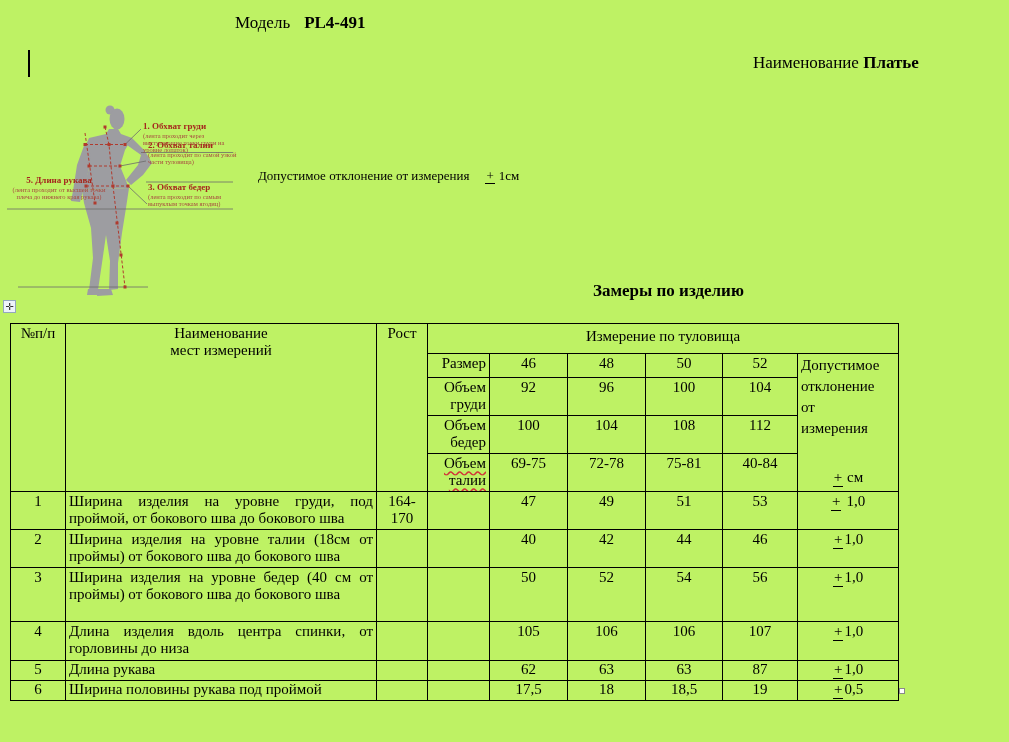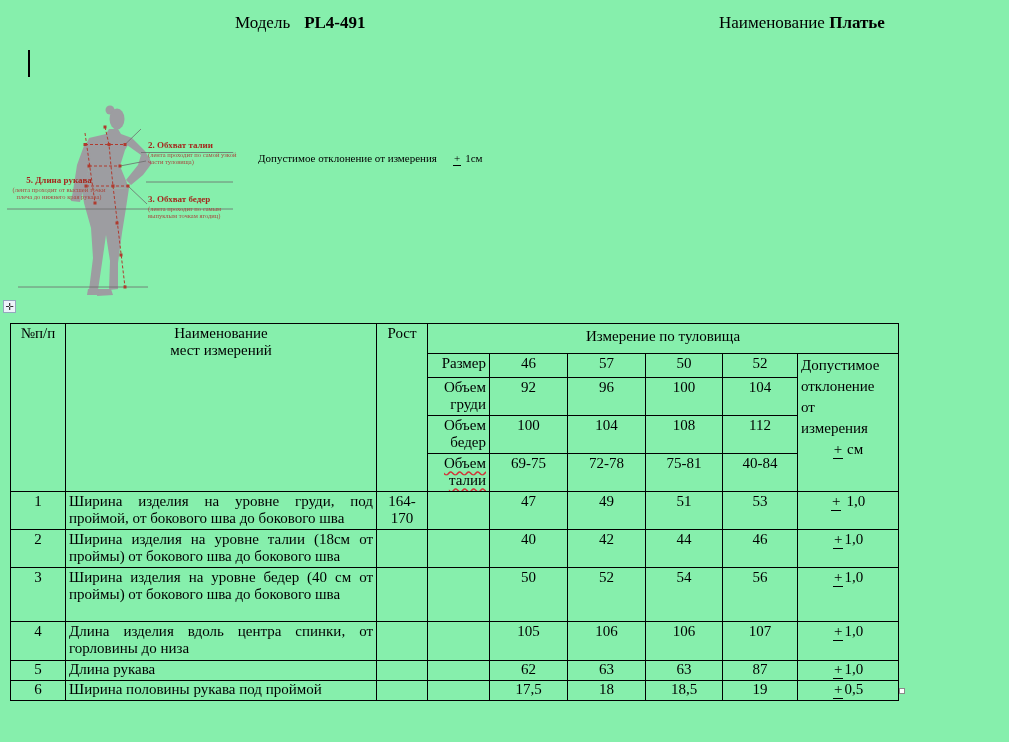--- a/index.html
+++ b/index.html
@@ -1,59 +1,59 @@
 <!DOCTYPE html>
 <html><head>
 <meta charset="utf-8">
 <style>
   html,body{margin:0;padding:0;background:#fff;}
-  .page{position:relative;width:1009px;height:742px;background:#86efac;overflow:hidden;
+  .page{position:relative;width:1009px;height:742px;background:#bef264;overflow:hidden;
         font-family:"Liberation Serif", serif;color:#000;}
 
   
   .hdr{position:absolute;top:13px;font-size:17px;white-space:nowrap;}
   .hdr-left{left:235px;}
-  .hdr-right{left:719px;}
+  .hdr-right{left:753px;margin-top:40px;}
   .b{font-weight:bold;}
   .hdr .gap{display:inline-block;width:14px;}
 
   
   .cursor{position:absolute;left:28px;top:50px;width:2px;height:27px;background:#000;}
 
   
   .fig{position:absolute;left:5px;top:103px;width:250px;height:210px;}
   .ann{position:absolute;color:#a5281e;}
   .ann .t{font-size:9px;font-weight:bold;line-height:10px;}
   .ann .d{font-size:6.5px;line-height:7px;color:#a84a40;margin-top:1px;}
   .ann1{left:143px;top:121px;width:96px;}
   .ann2{left:148px;top:140px;width:92px;}
-  .ann3{left:148px;top:194px;width:95px;}
+  .ann3{left:148px;top:182px;width:95px;}
   .ann5{left:6px;top:175px;width:106px;text-align:center;}
   .ann4{left:38px;top:253px;width:106px;text-align:center;}
 
   
-  .note{position:absolute;left:258px;top:152px;font-size:11px;}
+  .note{position:absolute;left:258px;top:168px;font-size:13px;}
   .pm{display:inline-block;border-bottom:1px solid #000;line-height:1.05;padding:0 1px;}
   .note .pm{margin-left:16px;}
   .note .nv{margin-left:4px;}
   .sect{position:absolute;left:593px;top:281px;font-size:17px;font-weight:bold;}
 
   
   table.meas{position:absolute;left:10px;top:323px;width:888px;border-collapse:collapse;
              table-layout:fixed;font-size:15px;line-height:17px;}
   table.meas td{border:1px solid #000;vertical-align:top;padding:1px 3px;overflow:hidden;}
   tr.hA{height:30px;} tr.hB{height:24px;} tr.hC{height:38px;margin-left:11px;} tr.hD{height:38px;} tr.hE{height:38px;}
   tr.r1{height:38px;} tr.r2{height:38px;} tr.r3{height:54px;} tr.r4{height:39px;}
   tr.r5{height:18px;} tr.r6{height:18px;}
   tr.r5 td,tr.r6 td{padding-top:0;}
   .cc{text-align:center;}
   .lbl{text-align:right;padding-left:5px;}
   .name{text-align:justify;text-align-last:left;padding:1px 6px 1px 6px;}
   .tolhead{line-height:21px;padding-left:4px;}
-  .tolhead .last{text-align:center;}
+  .tolhead .last{text-align:center;margin-top:28px;}
   .misspell{text-decoration:underline wavy #d13438;text-decoration-skip-ink:none;text-underline-offset:2px;}
   .tolcell .tv{margin-left:1px;}
   .tolcell .sp{margin-left:5px;}
 
   
   .move-handle{position:absolute;left:3px;top:300px;width:13px;height:13px;border:1px solid #93a8bd;
                background:#eef3fa;font-size:10px;line-height:12px;text-align:center;color:#333;
                font-family:"DejaVu Sans", sans-serif;box-sizing:border-box;}
   .resize-handle{position:absolute;left:899px;top:688px;width:6px;height:6px;border:1px solid #8a8a8a;
                  background:#fff;box-sizing:border-box;}
@@ -116,37 +116,42 @@
           <rect x="121.5" y="81.5" width="3" height="3"></rect>
         <rect x="106.5" y="81.5" width="3" height="3"></rect>
           <rect x="88.5" y="98.5" width="3" height="3"></rect>
         <rect x="110.5" y="118.5" width="3" height="3"></rect>
           <rect x="114.5" y="150.5" width="3" height="3"></rect>
         <rect x="118.5" y="182.5" width="3" height="3"></rect>
       </g>
     </svg>
   </div>
 
+  <div class="ann ann1">
+    <div class="t"><span>1.</span> <span>Обхват груди</span></div>
+    <div class="d">(лента проходит через выступающие точки груди на уровне лопаток)</div>
+  </div>
   <div class="ann ann2">
     <div class="t"><span>2.</span> <span>Обхват талии</span></div>
     <div class="d">(лента проходит по самой узкой части туловища)</div>
   </div>
   <div class="ann ann3">
     <div class="t"><span>3.</span> <span>Обхват бедер</span></div>
     <div class="d">(лента проходит по самым выпуклым точкам ягодиц)</div>
   </div>
   <div class="ann ann5">
     <div class="t"><span>5.</span> <span>Длина рукава</span></div>
     <div class="d">(лента проходит от высшей точки плеча до нижнего края рукава)</div>
   </div>
 
   <div class="note">
     <span>Допустимое отклонение от измерения</span><span class="pm">+</span><span class="nv">1см</span>
   </div>
 
+  <div class="sect">Замеры по изделию</div>
 
   <div class="move-handle"><span>✛</span></div>
 
   <table class="meas">
     <colgroup>
       <col style="width:55px">
         <col style="width:311px">
         <col style="width:51px">
         <col style="width:62px">
       <col style="width:78px">
@@ -161,21 +166,21 @@
       <td rowspan="5" class="cc">
         <div>Наименование</div>
         <div>мест измерений</div>
       </td>
       <td rowspan="5" class="cc">Рост</td>
       <td colspan="6" class="cc" style="padding-top:4px">Измерение по туловища</td>
     </tr>
     <tr class="hB">
       <td class="lbl">Размер</td>
       <td class="cc">46</td>
-      <td class="cc">57</td>
+      <td class="cc">48</td>
       <td class="cc">50</td>
       <td class="cc">52</td>
       <td rowspan="4" class="tolhead">
         <div>Допустимое</div>
         <div>отклонение</div>
         <div>от</div>
         <div>измерения</div>
         <div class="last"><span class="pm">+</span> <span>см</span></div>
       </td>
     </tr>

